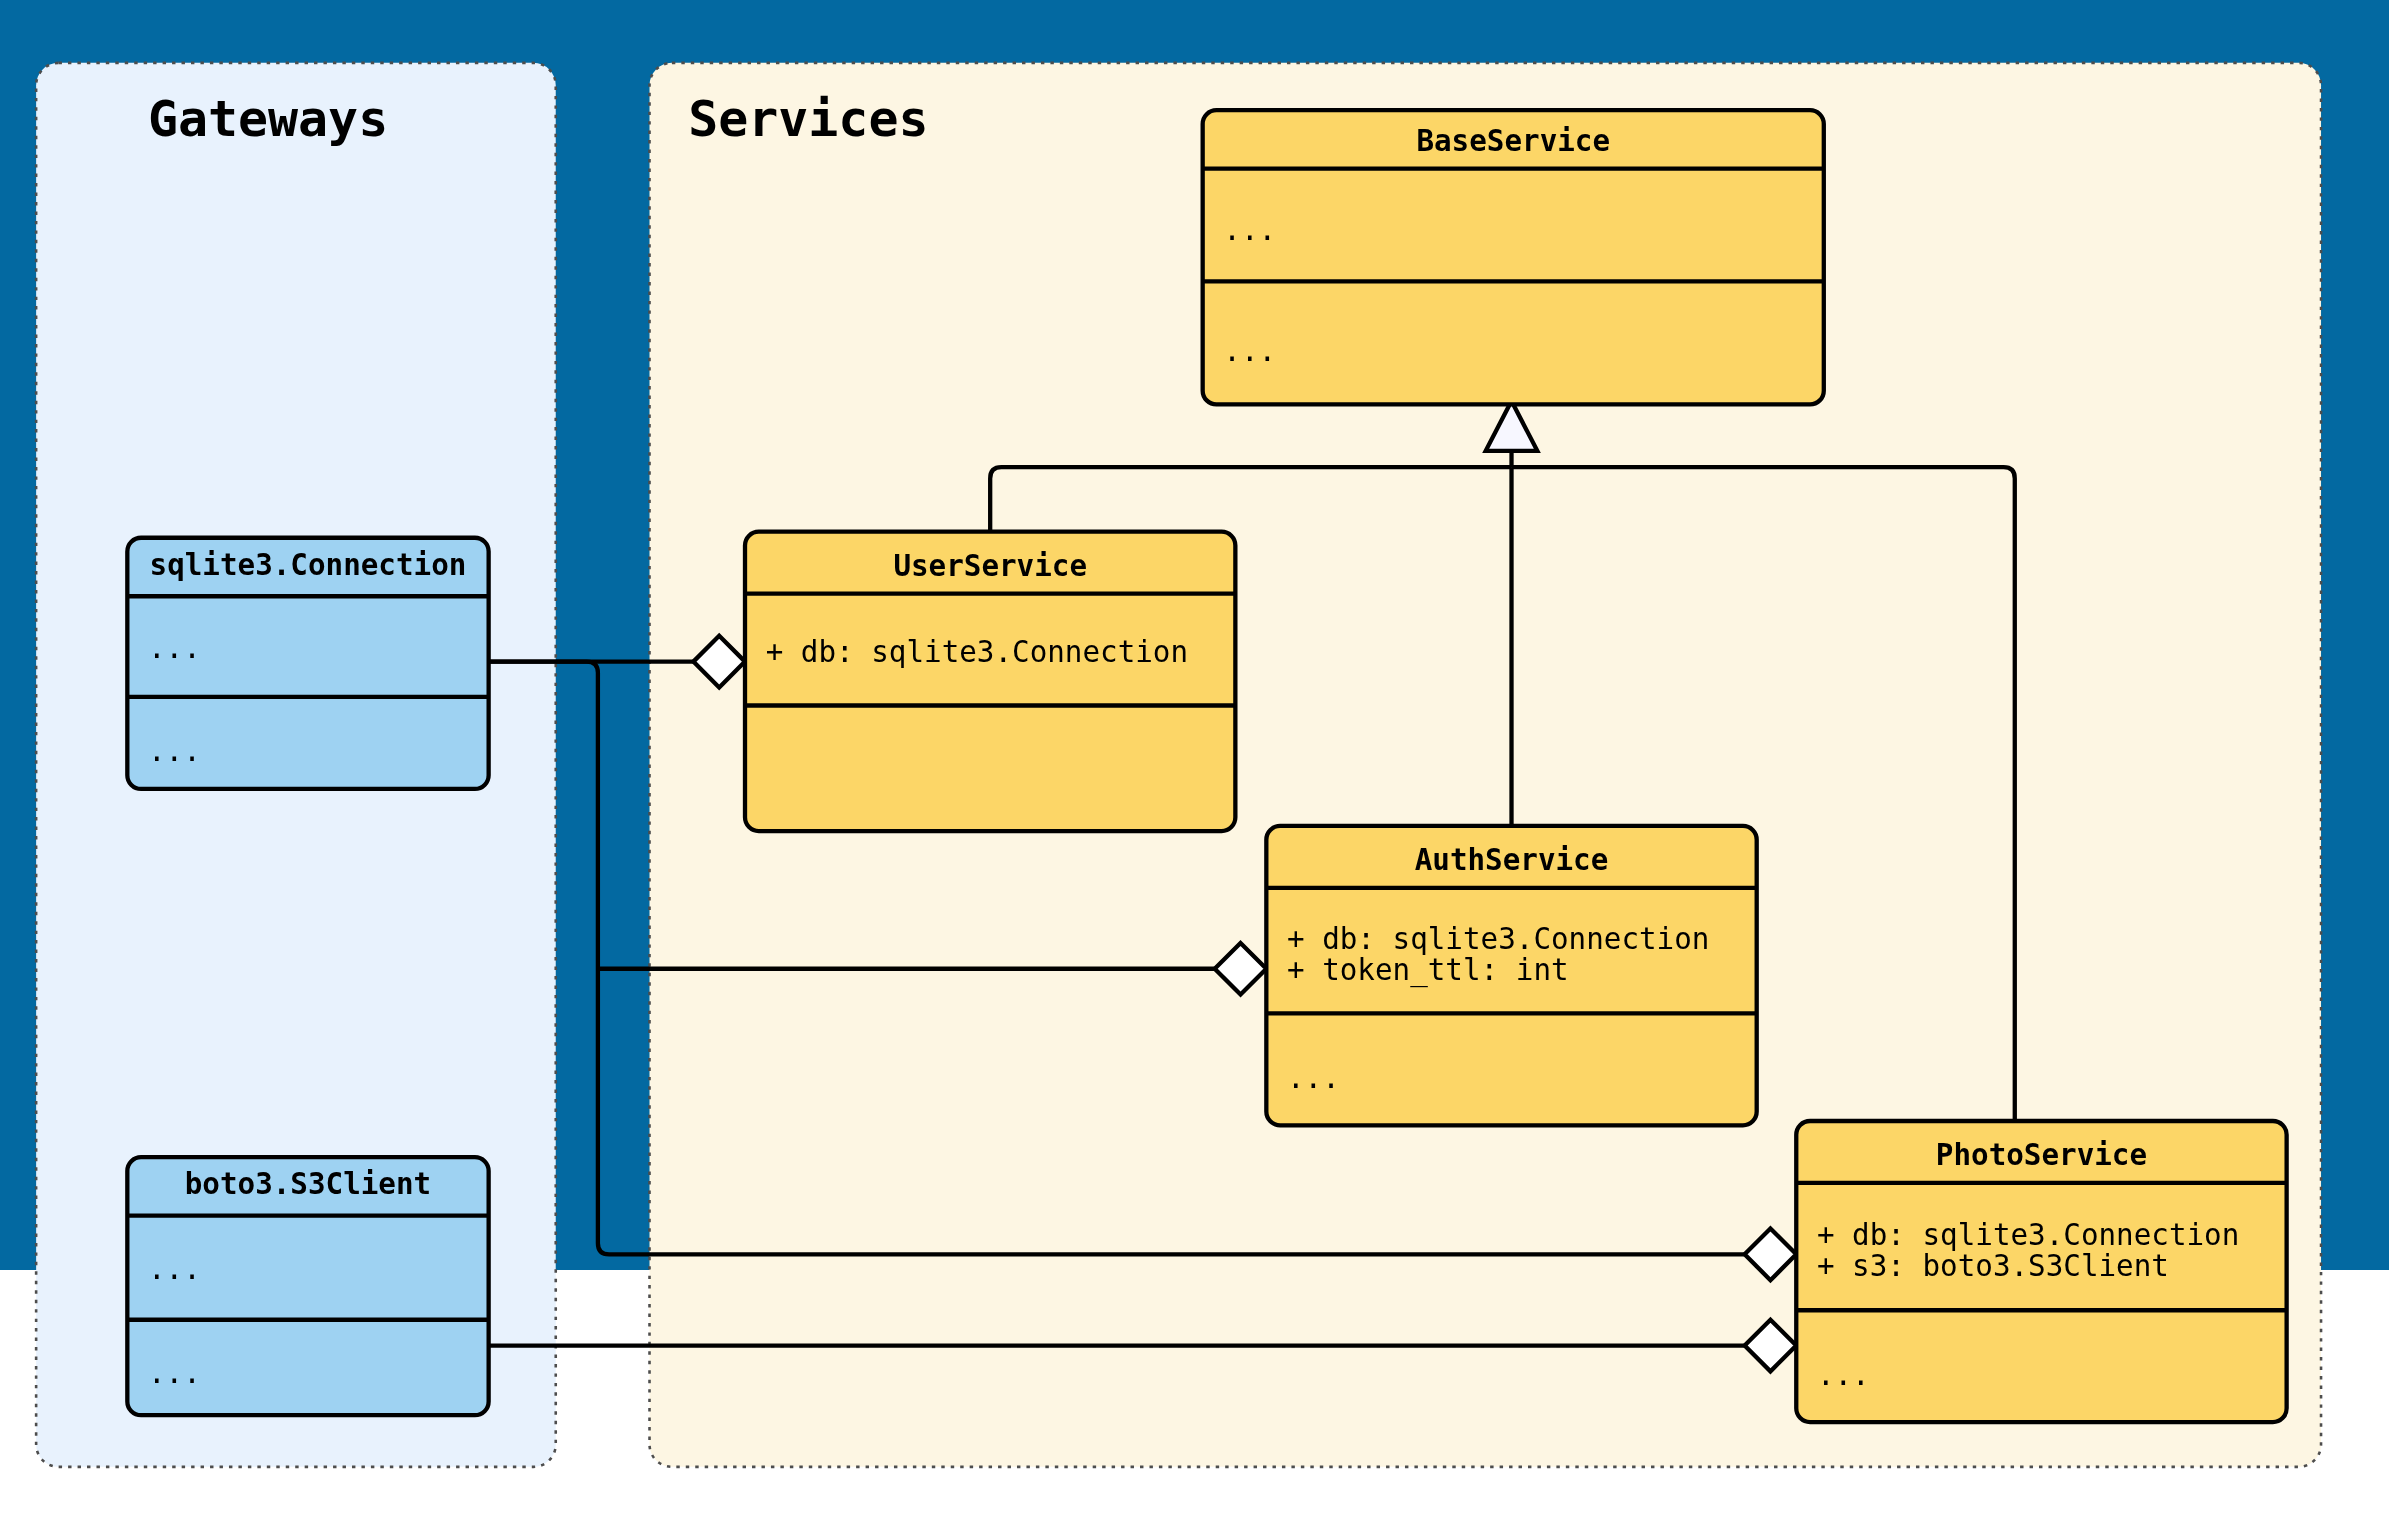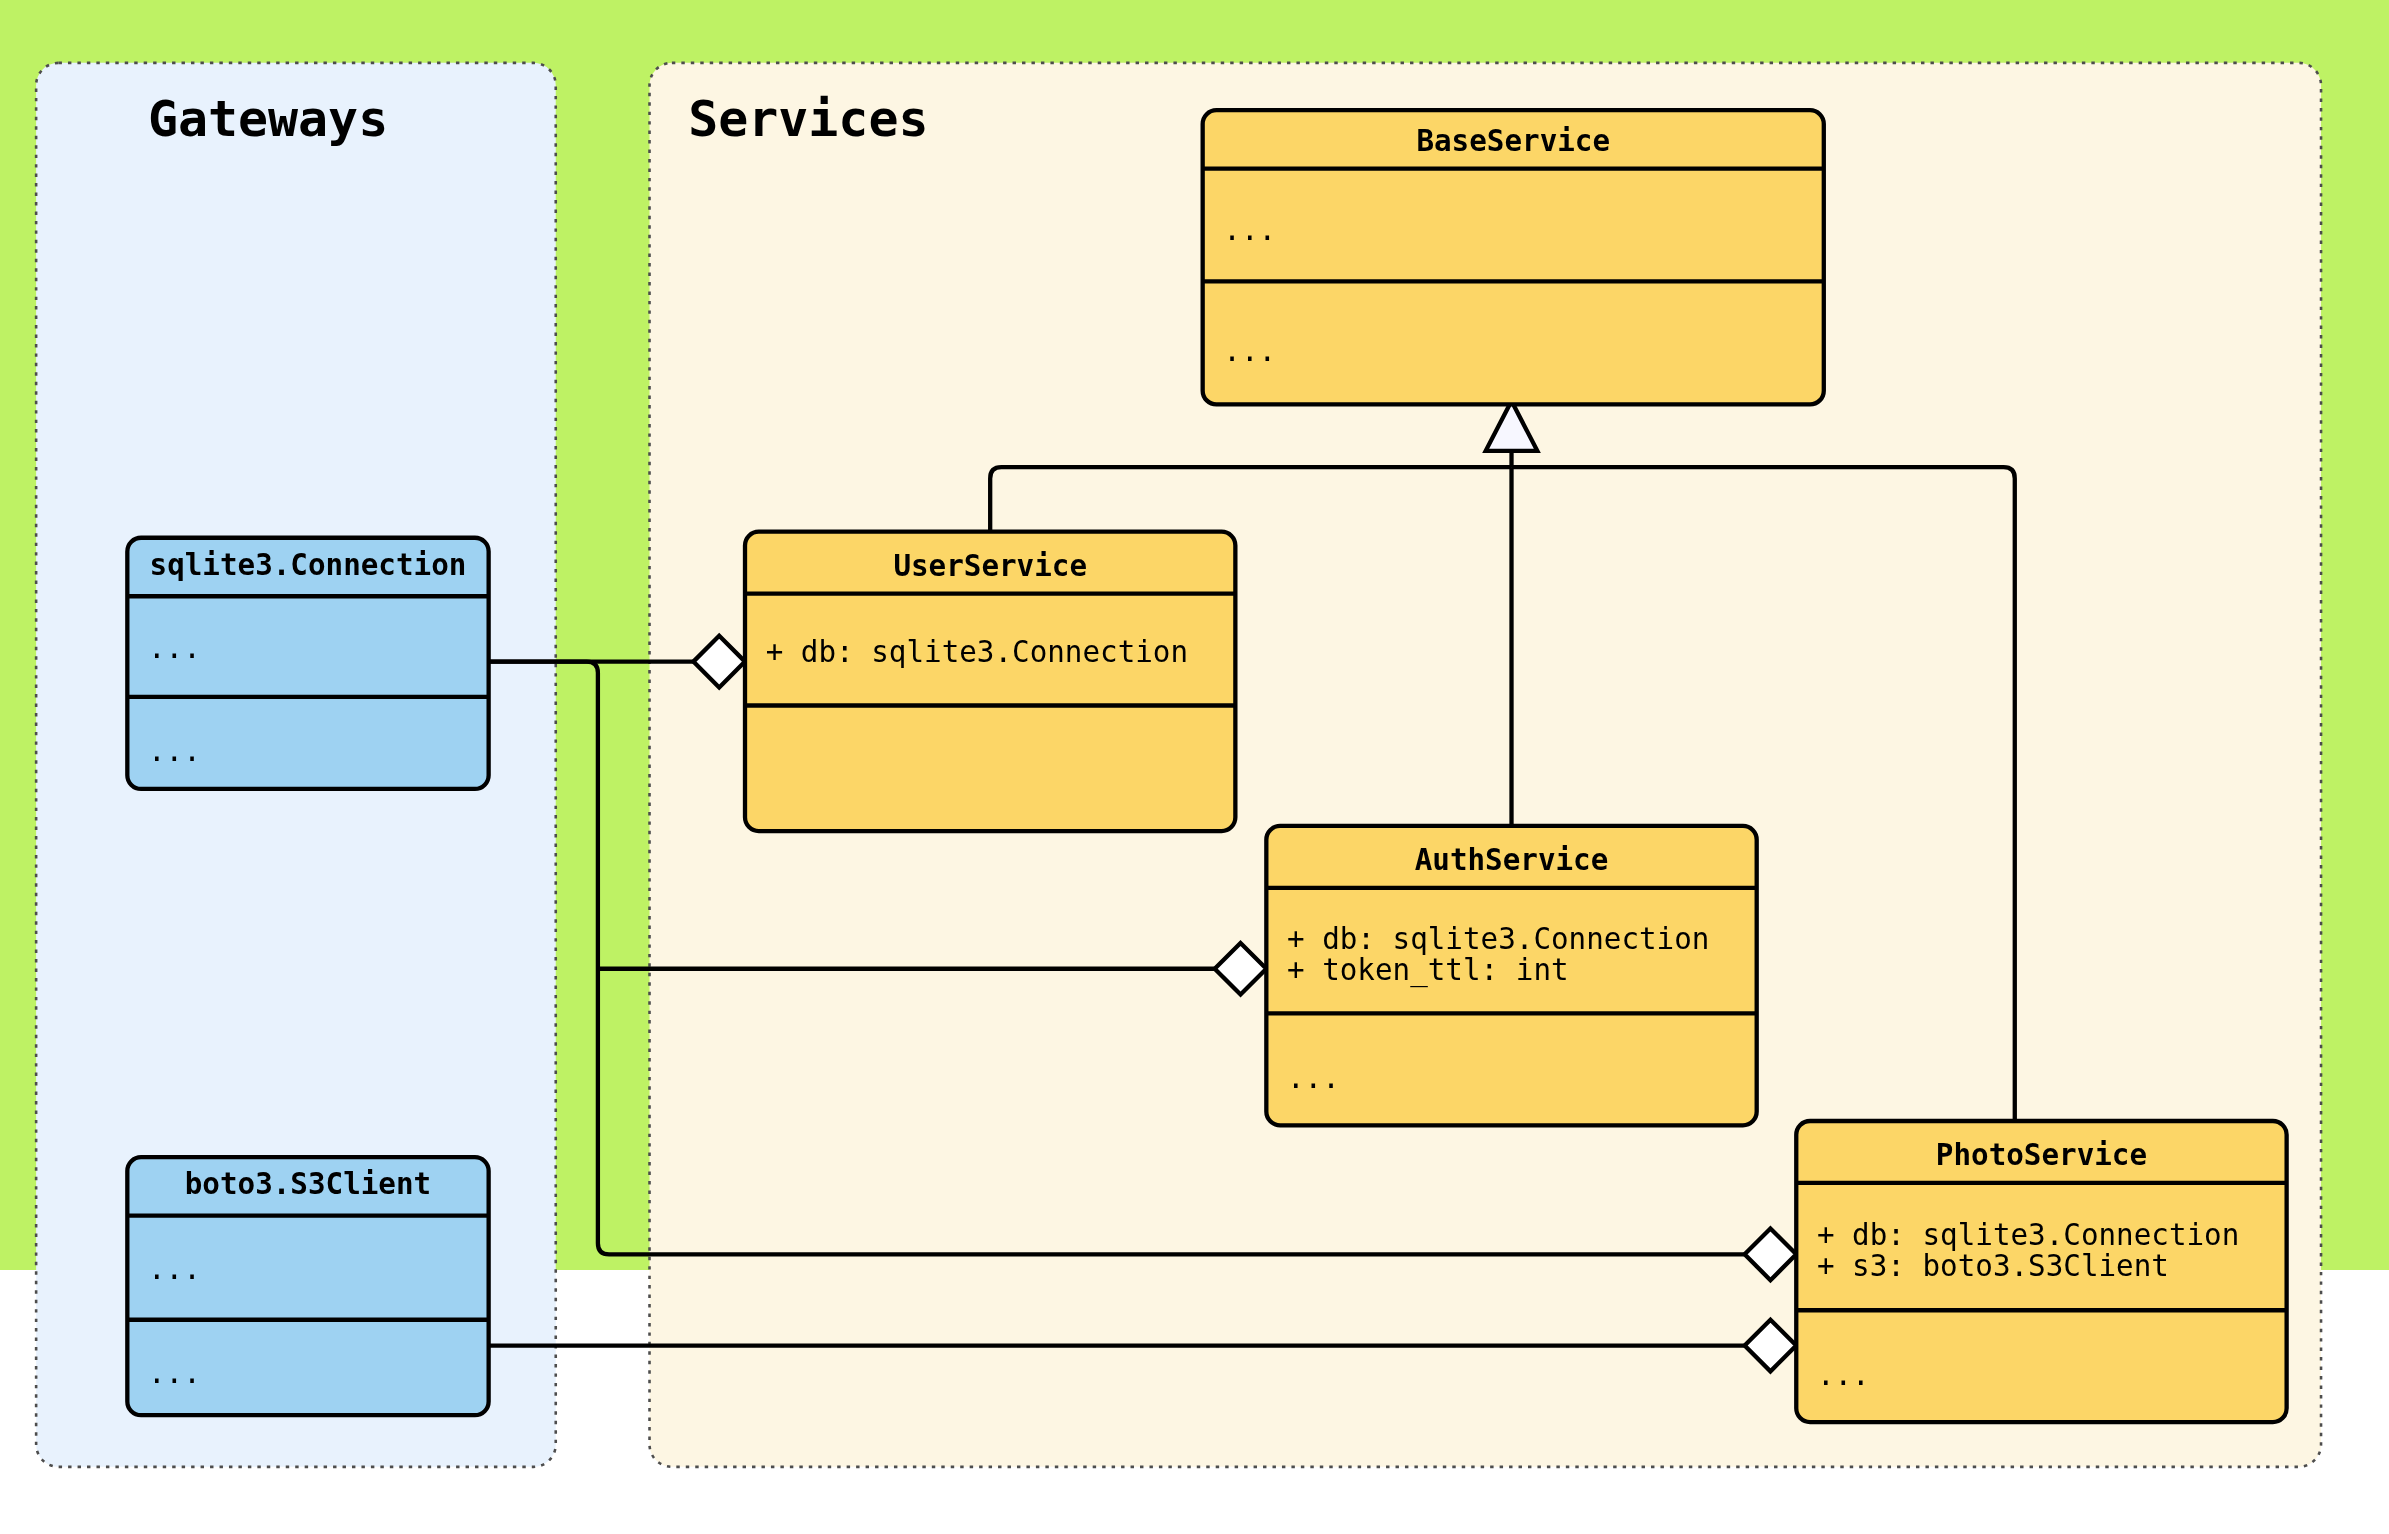--- a/index.html
+++ b/index.html
@@ -1,18 +1,18 @@
 <!DOCTYPE html>
 <html style="font-size:13.8px"><head>
 <meta charset="utf-8">
 <style>
   html,body{margin:0;padding:0;background:#ffffff;}
   body{width:2389px;height:1534px;overflow:hidden;
        font-family:"DejaVu Sans Mono","Liberation Mono",monospace;}
-  #stage{position:relative;width:2389px;height:1270px;background:#bef264;text-align:right;}
+  #stage{position:relative;width:2389px;height:1270px;background:#0369a1;text-align:right;}
   svg{display:block;}
   .pkg-title{font-family:"DejaVu Sans Mono","Liberation Mono",monospace;
              font-size:58px;font-weight:bold;fill:#000000;}
   .cls-title{font-family:"DejaVu Sans Mono","Liberation Mono",monospace;
              font-size:34px;font-weight:bold;fill:#000000;text-anchor:middle;}
   .cls-attr{font-family:"DejaVu Sans Mono","Liberation Mono",monospace;
             font-size:34px;font-weight:normal;fill:#000000;}
   .edge{stroke:#000000;stroke-width:5;fill:none;stroke-linejoin:round;stroke-linecap:butt;}
   .boxline{stroke:#000000;stroke-width:5;}
   .sep{stroke:#000000;stroke-width:5;}

